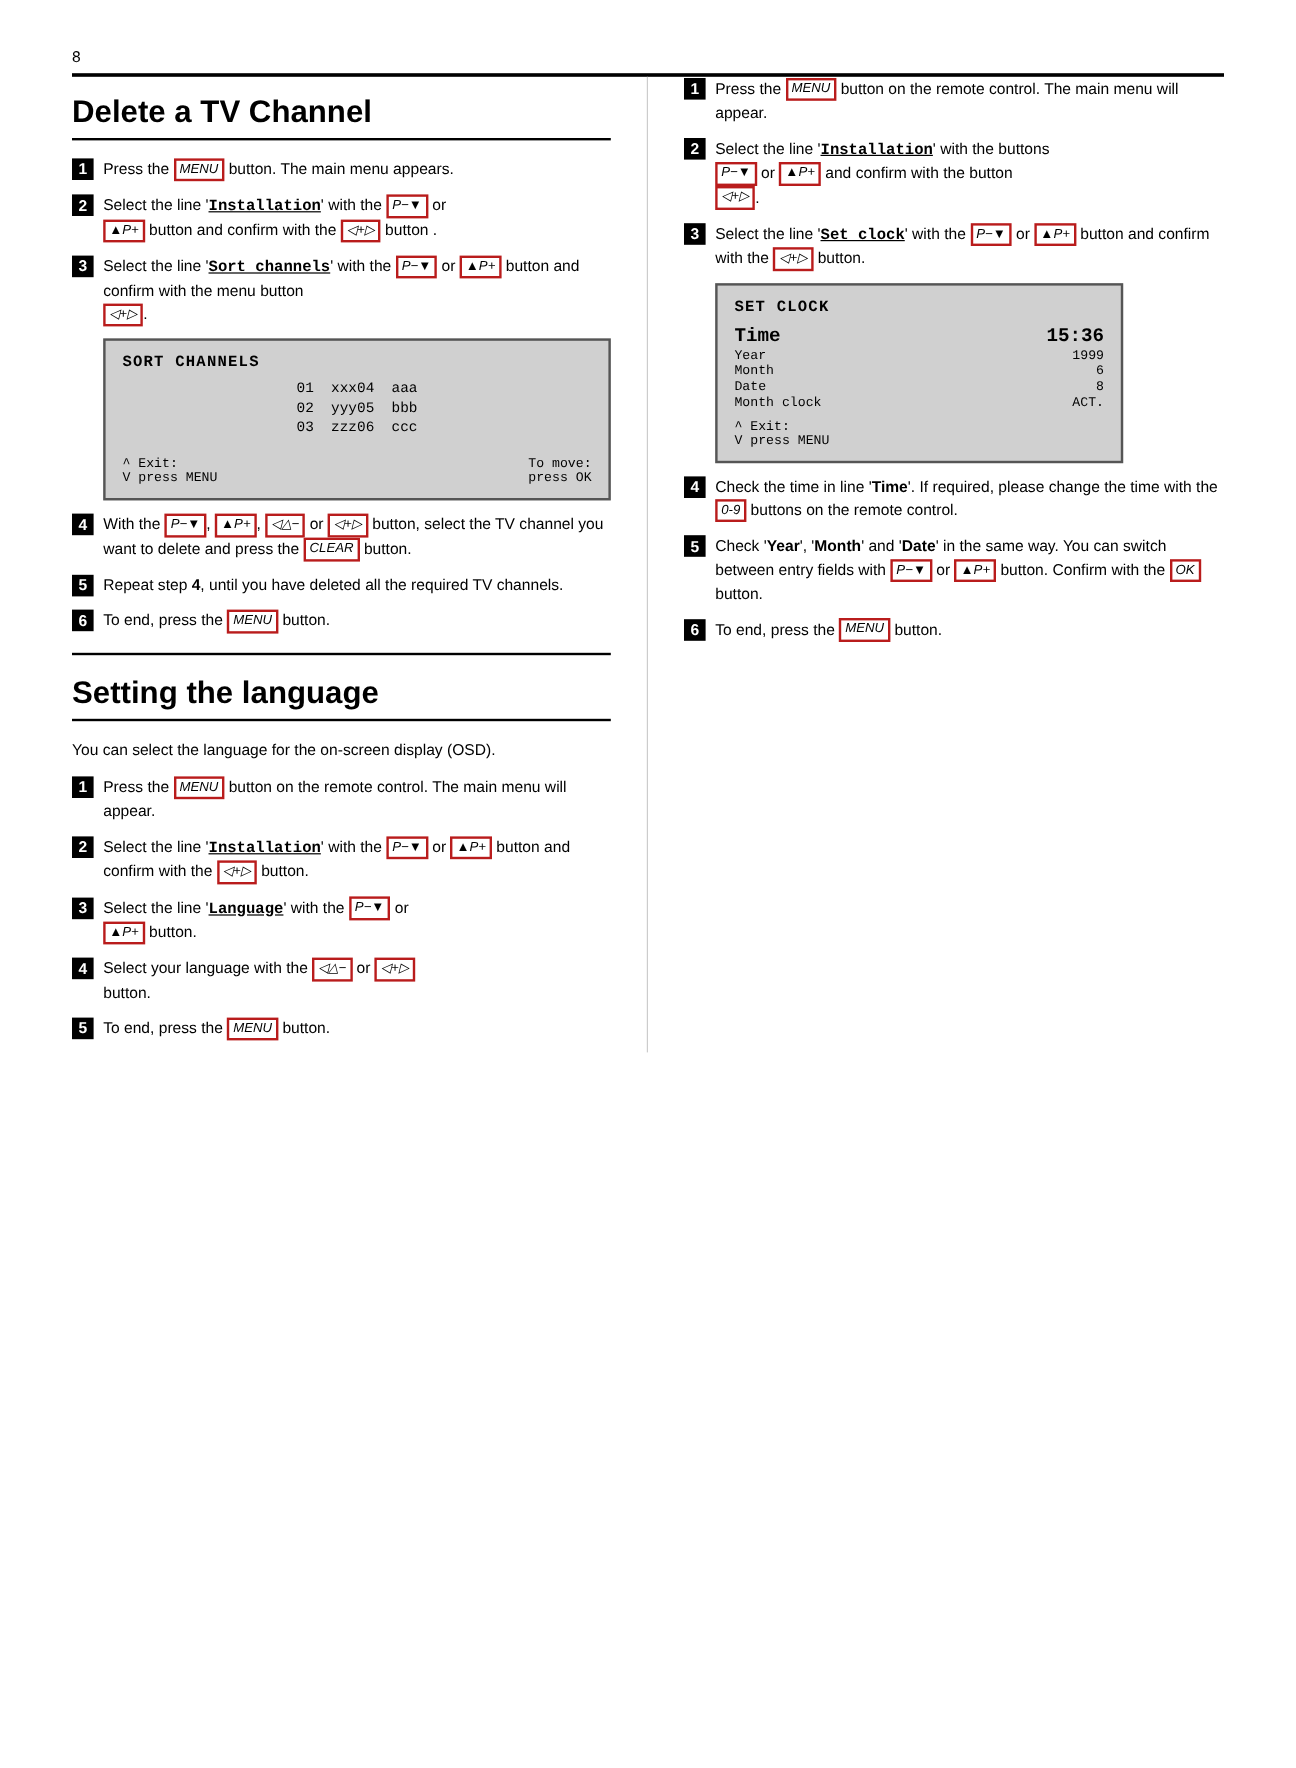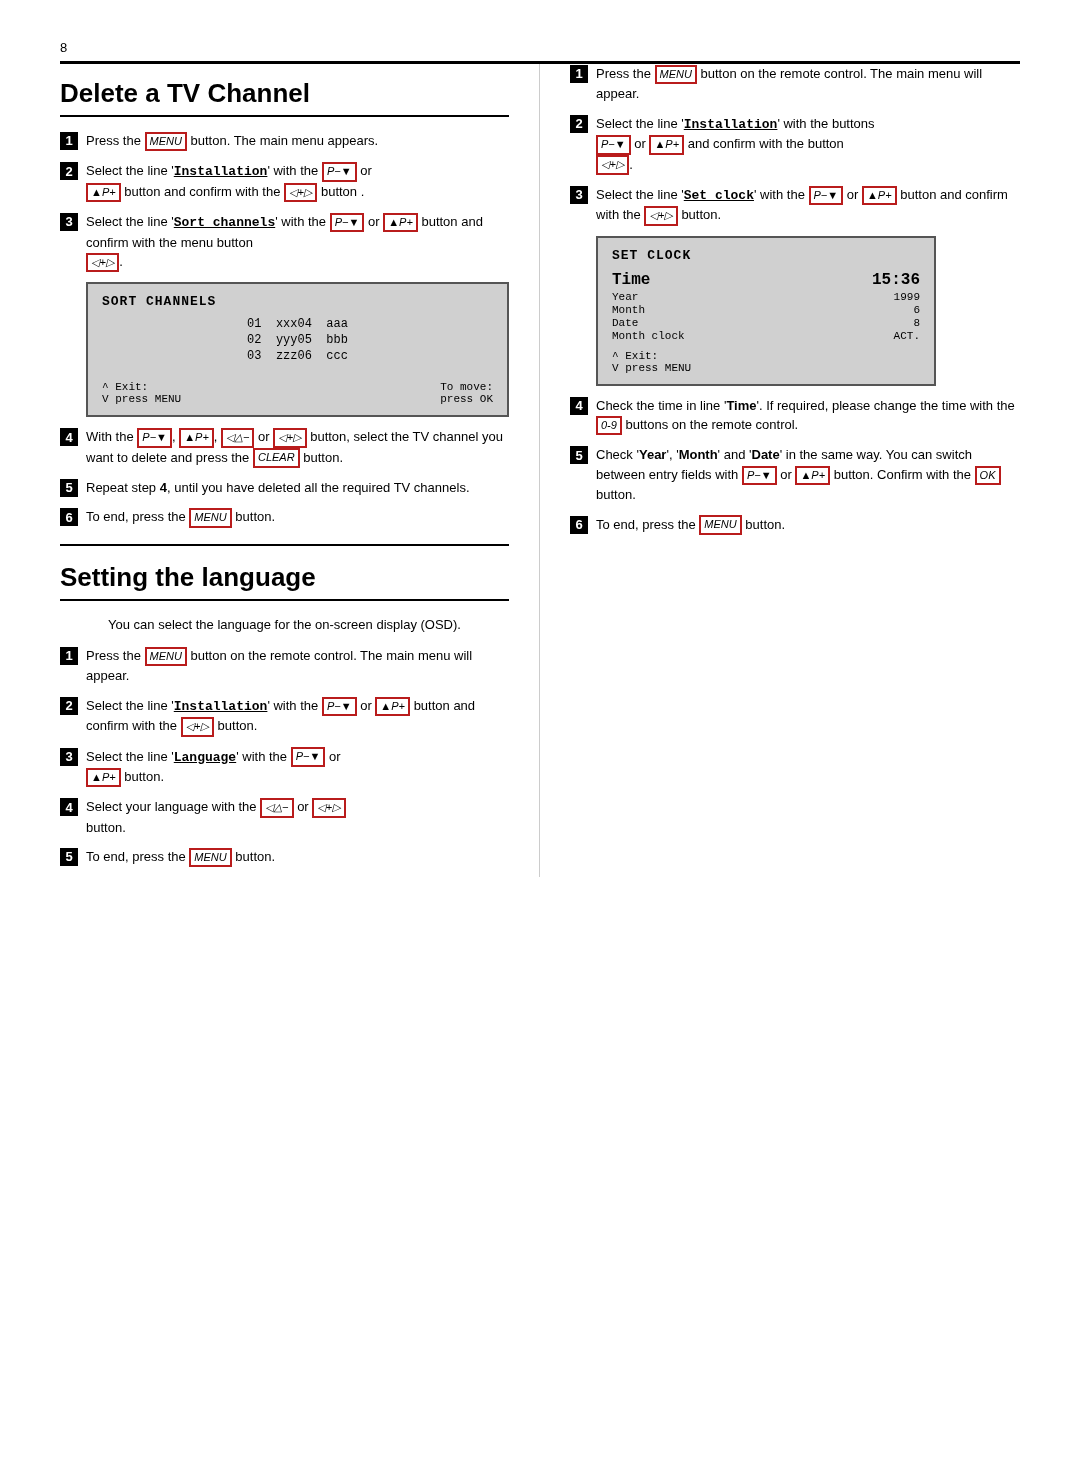--- a/index.html
+++ b/index.html
@@ -149,21 +149,20 @@
       margin: 16px 0 0 0;
     }
 
     .setting-lang-section {
       margin-top: 16px;
     }
 
     .lang-intro {
       margin-bottom: 12px;
       line-height: 1.5;
-      text-align: center;
     }
   </style>
 </head>
 <body>
 
 <div class="page-number" style="font-size:13px; margin-bottom:6px;">8</div>
 
 <hr class="top-rule">
 
 <div class="two-col">

